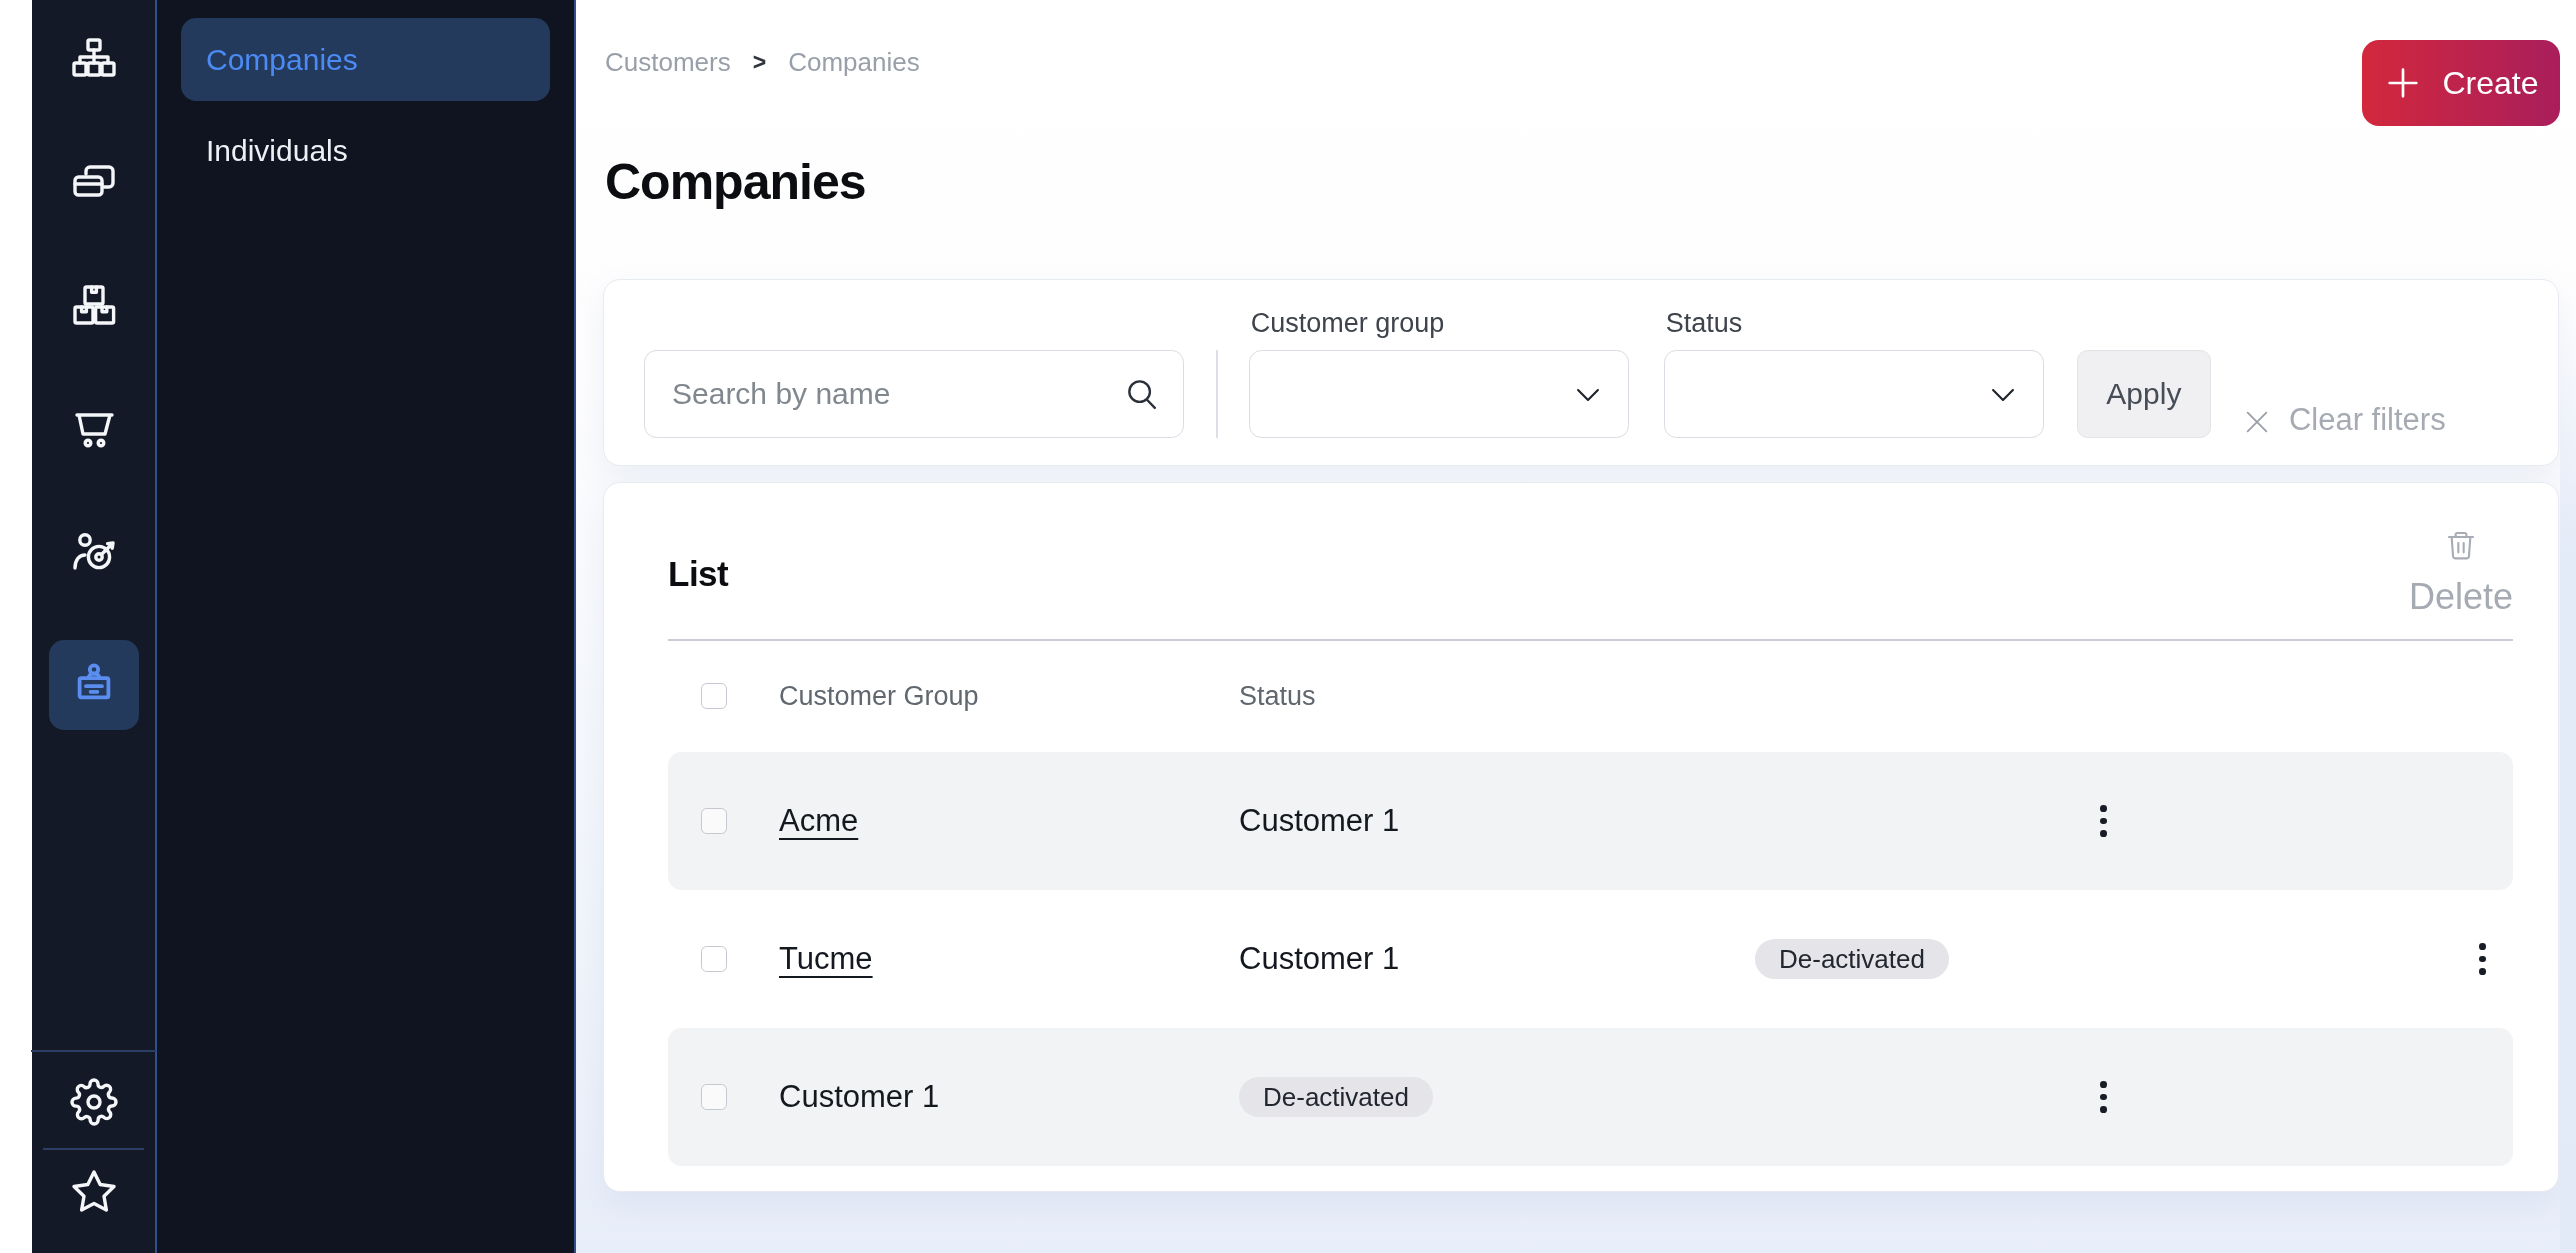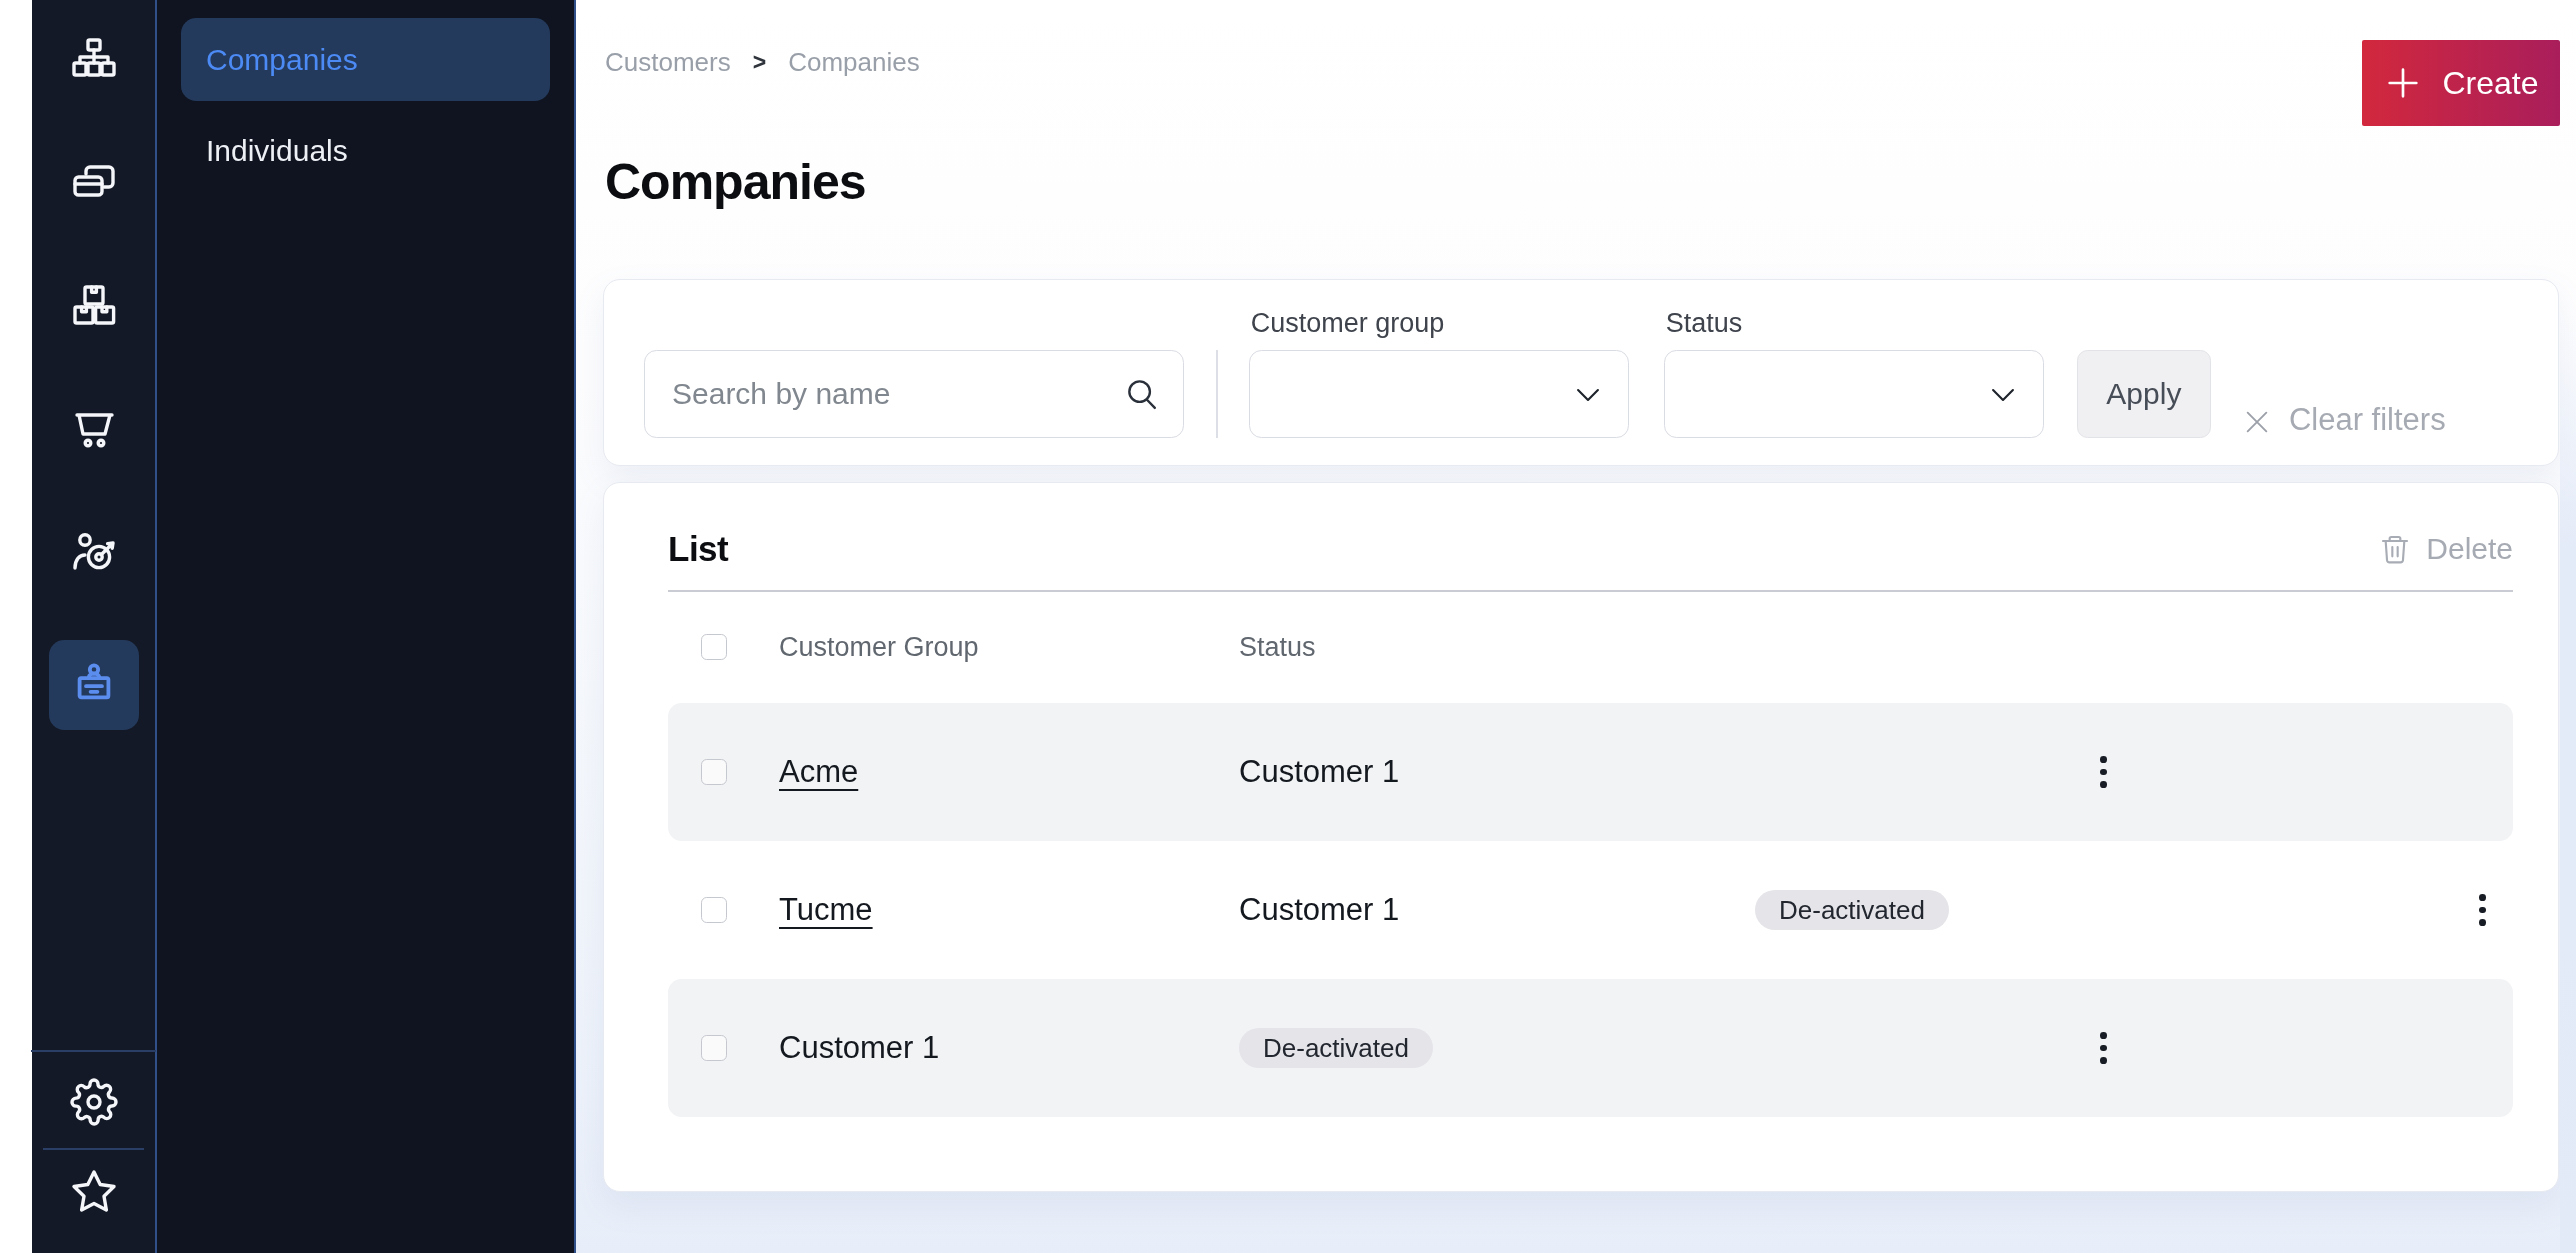--- a/index.html
+++ b/index.html
@@ -44,21 +44,21 @@
 
   
   .main{flex:1;position:relative;height:100%;
     background:linear-gradient(180deg,#ffffff 0%,#fdfdfe 30%,#f1f5fb 72%,#e8eef9 100%);}
   .edge-strip{position:absolute;top:315px;right:0;bottom:0;width:16px;
     background:linear-gradient(180deg,rgba(230,237,249,0),#e4ebf8 25%,#e2eaf8);}
   .topbar{display:flex;justify-content:space-between;align-items:flex-start;padding:40px 16px 0 29px;height:126px;}
   .breadcrumb{display:flex;align-items:center;gap:22px;font-size:26px;color:#999fa8;margin-top:6.7px;}
   .crumb{cursor:pointer;}
   .crumb-sep{color:#2f343c;font-weight:700;font-size:23px;}
-  .create-btn{display:flex;align-items:center;justify-content:center;gap:19px;width:198px;height:86px;border:none;border-radius:2px;cursor:pointer;
+  .create-btn{display:flex;align-items:center;justify-content:center;gap:19px;width:198px;height:86px;border:none;border-radius:17px;cursor:pointer;
     background:linear-gradient(90deg,var(--create-left),var(--create-right));color:#fff;font-size:32px;font-family:inherit;}
   .create-btn svg{width:40px;height:40px;stroke:#fff;stroke-width:1.6;fill:none;stroke-linecap:round;}
   .page-title{margin:27px 0 0 29px;font-size:50px;line-height:59px;font-weight:700;letter-spacing:-1px;color:#0b0d10;}
 
   
   .filter-card,.list-card{margin-left:27px;margin-right:17px;background:#fff;border:1.9px solid #e7eaf1;border-radius:17px;
     box-shadow:0 13.4px 32px rgba(110,130,180,.10);}
   .filter-card{margin-top:67px;height:187px;display:flex;align-items:flex-end;padding:0 42px 27px 40px;}
   .search-wrap{position:relative;width:540px;flex-shrink:0;}
   .search-input{width:540px;height:88px;border:1.9px solid #d9dce3;border-radius:12.4px;font-size:30px;color:var(--ink);padding:0 86px 0 27px;font-family:inherit;background:#fff;outline:none;}
@@ -71,21 +71,21 @@
   .select svg{position:absolute;right:23px;top:27px;width:34px;height:34px;stroke:#1e232b;stroke-width:1.5;fill:none;stroke-linecap:round;stroke-linejoin:round;}
   .gap37{margin-left:35px;}
   .apply-btn{width:134px;height:88px;margin-left:33px;border:1.9px solid #e2e3e7;border-radius:10.5px;background:#f0f0f2;font-size:30px;color:#474d57;font-family:inherit;cursor:pointer;flex-shrink:0;}
   .clear{display:flex;align-items:flex-end;gap:16px;margin-left:30px;height:88px;color:var(--muted);font-size:31px;cursor:pointer;flex-shrink:0;}
   .clear svg{width:32px;height:32px;stroke:#9ca0a8;stroke-width:1.4;fill:none;stroke-linecap:round;}
 
   
   .list-card{margin-top:16px;height:710px;padding:0 45px 0 64px;}
   .list-head{display:flex;justify-content:space-between;align-items:center;padding-top:46px;}
   .list-head h2{font-size:35px;font-weight:700;color:#0b0d10;letter-spacing:-0.5px;}
-  .delete{display:flex;align-items:center;gap:15px;color:var(--muted);font-size:30px;cursor:pointer;}
+  .delete{display:flex;align-items:center;gap:15px;color:var(--muted);font-size:36px;cursor:pointer;flex-direction:column;}
   .delete svg{width:32px;height:32px;stroke:#a8acb4;stroke-width:1.6;fill:none;stroke-linecap:round;stroke-linejoin:round;}
   .list-divider{height:1.9px;background:#c9ccd3;margin-top:21px;}
   .tgrid{display:grid;grid-template-columns:111px 460px 516px 1fr 61px;align-items:center;}
   .thead{height:111px;color:#61676f;font-size:27px;}
   .cb-cell{padding-left:33px;}
   .checkbox{display:block;width:26px;height:26px;border:1.9px solid #c5c8cf;border-radius:5.7px;background:rgba(255,255,255,.6);cursor:pointer;}
   .trow{height:138px;font-size:31px;color:var(--ink);}
   .trow.row-gray{background:var(--row-gray);border-radius:13.4px;}
   .name-link{color:var(--ink);text-decoration:underline;text-underline-offset:6.7px;text-decoration-thickness:1.9px;cursor:pointer;}
   .badge{display:inline-block;height:40px;line-height:40px;border-radius:20px;font-size:26px;padding:0 24px;}

